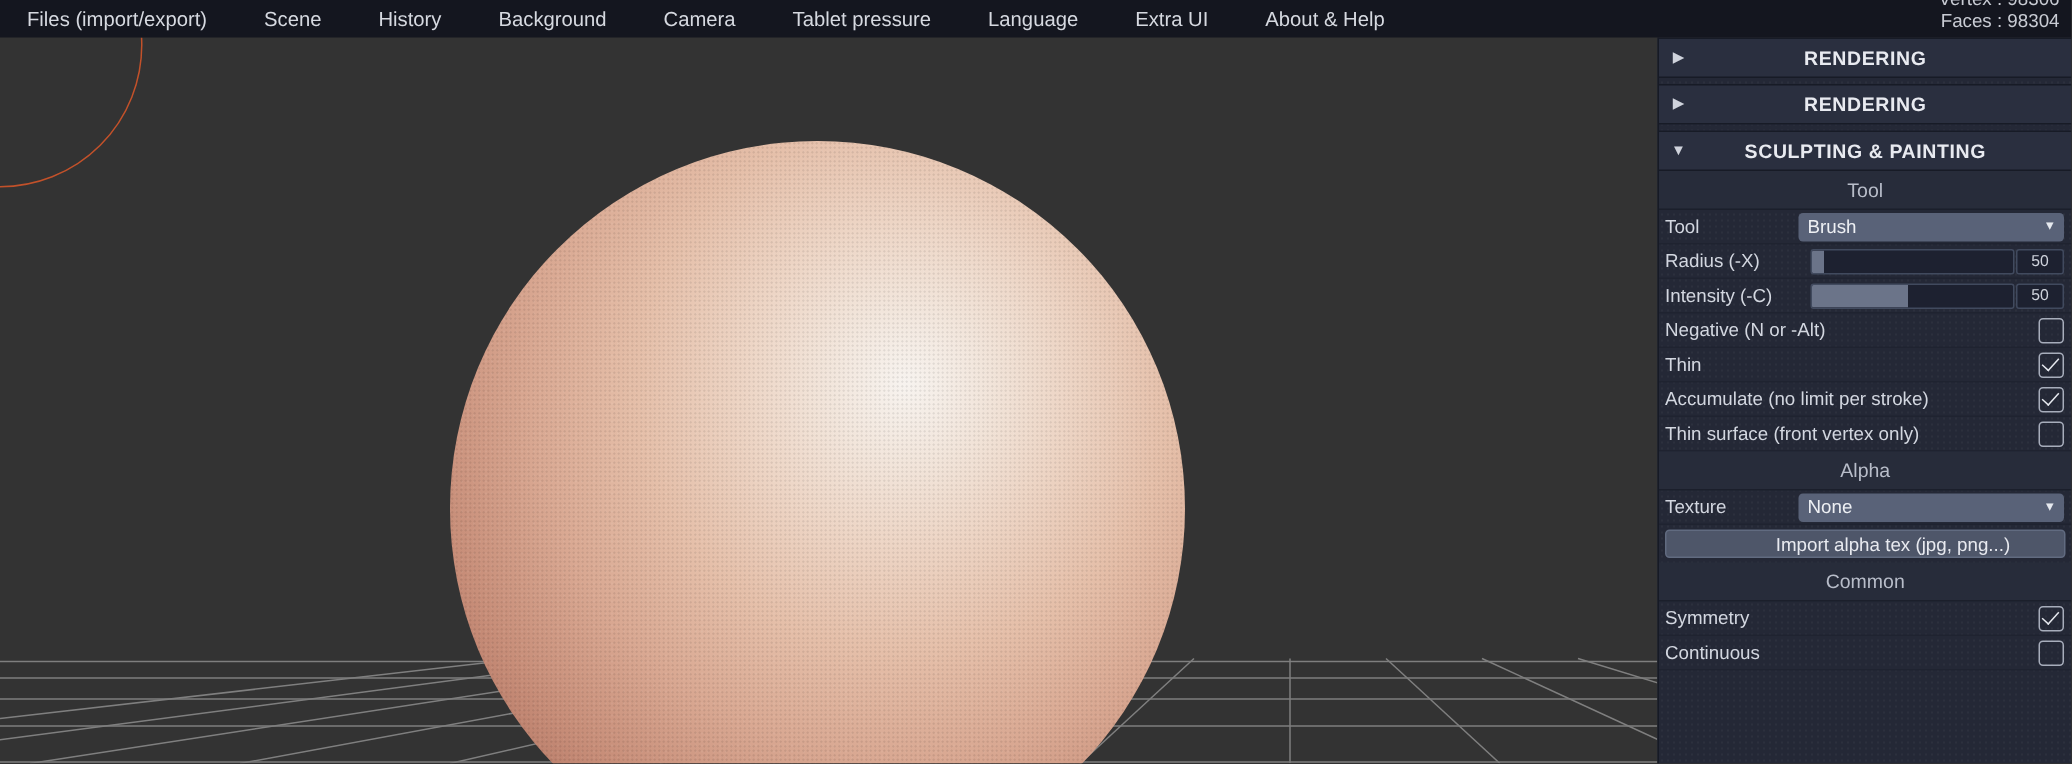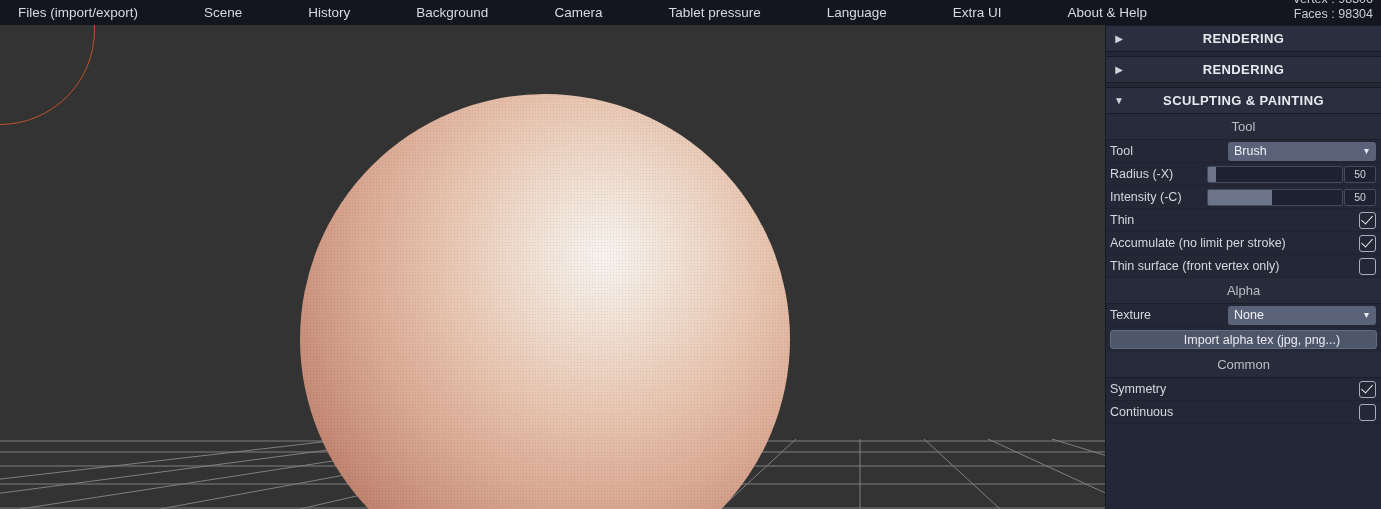--- a/index.html
+++ b/index.html
@@ -15,21 +15,20 @@
   
   #menubar {
     position: absolute; left: 0; top: 0;
     width: 1381px; height: 25px;
     background: #14161f;
     z-index: 30;
   }
   #menu-items {
     display: flex; align-items: center; height: 25px;
     padding-left: 18px;
-    gap: 28px;
   }
   .menu-item {
     color: #d6d9e0;
     font-size: 13.5px;
     line-height: 25px;
     margin-right: 38px;
     white-space: nowrap;
     cursor: default;
   }
 
@@ -143,21 +142,21 @@
   .row .lbl {
     color: #d3d7e0;
     font-size: 12.5px;
     white-space: nowrap;
     flex: 0 0 auto;
   }
   .row .spacer { flex: 1 1 auto; }
 
   .select {
     position: relative;
-    width: 148px; height: 19px;
+    width: 177px; height: 19px;
     background: #596278;
     border-radius: 3px;
     display: flex; align-items: center;
     padding: 0 6px;
     cursor: pointer;
   }
   .select .sel-val {
     color: #eef0f4; font-size: 12.5px;
   }
   .select .chev {
@@ -327,20 +326,25 @@
       <span class="lbl">Intensity (-C)</span>
       <span class="spacer"></span>
       <div class="slider-wrap">
         <div class="slider">
           <div class="fill" id="intensity-fill" style="width: 48%;"></div>
         </div>
         <div class="num-box">50</div>
       </div>
     </div>
 
+    <div class="row">
+      <span class="lbl">Negative (N or -Alt)</span>
+      <span class="spacer"></span>
+      <div class="cbox" id="cb-negative"></div>
+    </div>
 
     <div class="row">
       <span class="lbl">Thin</span>
       <span class="spacer"></span>
       <div class="cbox checked" id="cb-clay"></div>
     </div>
 
     <div class="row">
       <span class="lbl">Accumulate (no limit per stroke)</span>
       <span class="spacer"></span>

